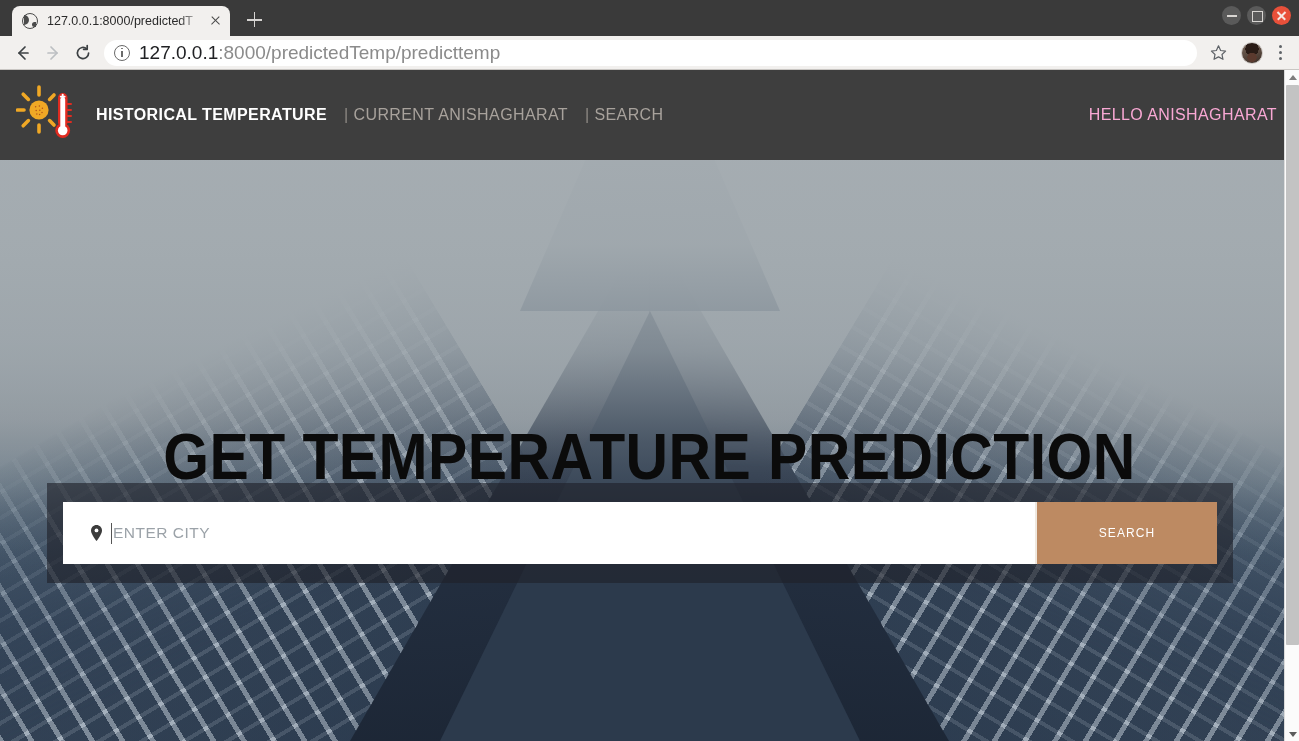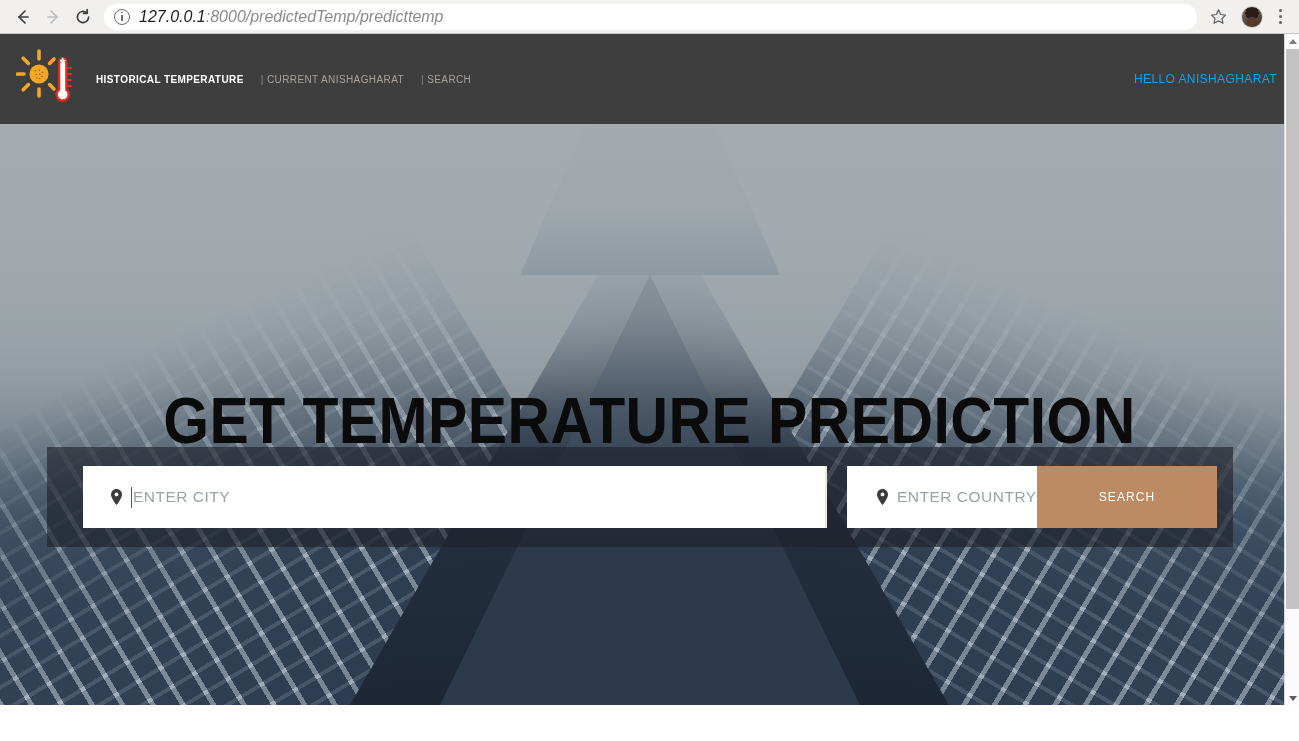--- a/index.html
+++ b/index.html
@@ -158,21 +158,21 @@
   .info-icon::before {
     content: "";
     position: absolute; left: 6.1px; top: 2.2px;
     width: 1.5px; height: 1.5px; background: #6a6a6a; border-radius: 50%;
   }
   .info-icon::after {
     content: "";
     position: absolute; left: 6.3px; top: 5px;
     width: 1.3px; height: 6px; background: #6a6a6a;
   }
-  .url { font-size: 16px; white-space: nowrap; font-style: italic; }
+  .url { font-size: 19px; white-space: nowrap; }
   .url-host { color: #202124; }
   .url-rest { color: #8b8b8b; }
 
   .star-btn { width: 30px; height: 30px; display:flex; align-items:center; justify-content:center; }
   .avatar {
     width: 22px; height: 22px; border-radius: 50%;
     margin: 0 6px 0 8px;
     background:
       radial-gradient(circle at 50% 72%, #5b3a2e 0 26%, transparent 27%),
       radial-gradient(circle at 50% 30%, #2a1c16 0 38%, transparent 39%),
@@ -285,31 +285,31 @@
     width: 60px; height: 60px;
     position: relative;
     flex: 0 0 auto;
   }
   .menu {
     display: flex;
     align-items: baseline;
     margin-left: 20px;
   }
   .menu-item {
-    font-size: 10px;
+    font-size: 16px;
     letter-spacing: .4px;
     white-space: nowrap;
   }
   .menu-item.active { color: #ffffff; font-weight: bold; }
   .menu-item.muted  { color: #a8a29c; margin-left: 17px; }
   .menu-sep { color: #8f8a85; }
   .hello {
     margin-left: auto;
-    font-size: 12px;
-    color: #0ea5e9;
+    font-size: 16px;
+    color: #f9a8d4;
     letter-spacing: .4px;
     white-space: nowrap;
     text-align: right;
   }
 
   
   .hero-title {
     position: absolute;
     top: 355px;
     left: 0; right: 0;
@@ -337,21 +337,20 @@
     padding: 20px 16px;
     z-index: 5;
   }
   .field {
     height: 62px;
     background: #ffffff;
     display: flex;
     align-items: center;
     padding-left: 28px;
     position: relative;
-    margin-left: 20px;
   }
   .field-city    { flex: 1 1 auto; }
   .field-country { width: 190px; padding-left: 30px; }
   .field-divider {
     width: 2px;
     height: 62px;
     background: #efe8df;
     flex: 0 0 auto;
   }
   .pin {
@@ -422,20 +421,34 @@
     height: 560px;
     background: #c3c3c3;
     border-radius: 1px;
   }
 </style>
 </head>
 <body>
 
 <div class="browser">
 
+  <div class="tabstrip">
+    <div class="tab">
+      <span class="tab-favicon"></span>
+      <span class="tab-title">127.0.0.1:8000/predictedT</span>
+      <span class="tab-close"></span>
+    </div>
+    <div class="newtab"></div>
+
+    <div class="wincontrols">
+      <span class="wc wc-min"></span>
+      <span class="wc wc-max"></span>
+      <span class="wc wc-close"></span>
+    </div>
+  </div>
 
   <div class="toolbar">
     <div class="navbtn">
       <svg width="18" height="18" viewBox="0 0 18 18">
         <path d="M11 3 L5 9 L11 15" fill="none" stroke="#3c4043" stroke-width="1.7" stroke-linecap="round" stroke-linejoin="round"></path>
         <path d="M5 9 H14" stroke="#3c4043" stroke-width="1.7" stroke-linecap="round"></path>
       </svg>
     </div>
     <div class="navbtn">
       <svg width="18" height="18" viewBox="0 0 18 18">
@@ -544,29 +557,20 @@
             <path d="M5.5 0 C2.46 0 0 2.46 0 5.5 C0 9.6 5.5 16 5.5 16 C5.5 16 11 9.6 11 5.5 C11 2.46 8.54 0 5.5 0 Z" fill="#3c3c3c"></path>
             <circle cx="5.5" cy="5.4" r="1.9" fill="#ffffff"></circle>
           </svg>
         </span>
         <span class="caret"></span>
         <span class="ph">ENTER CITY</span>
       </div>
 
       <div class="field-divider"></div>
 
-      <div class="field field-country">
-        <span class="pin">
-          <svg width="11" height="16" viewBox="0 0 11 16">
-            <path d="M5.5 0 C2.46 0 0 2.46 0 5.5 C0 9.6 5.5 16 5.5 16 C5.5 16 11 9.6 11 5.5 C11 2.46 8.54 0 5.5 0 Z" fill="#3c3c3c"></path>
-            <circle cx="5.5" cy="5.4" r="1.9" fill="#ffffff"></circle>
-          </svg>
-        </span>
-        <span class="ph">ENTER COUNTRY</span>
-      </div>
 
       <button class="search-btn">SEARCH</button>
     </div>
 
     <div class="pagescroll">
       <div class="ps-arrow up">
           <i></i>
         </div>
       <div class="ps-thumb"></div>
       <div class="ps-arrow down">

